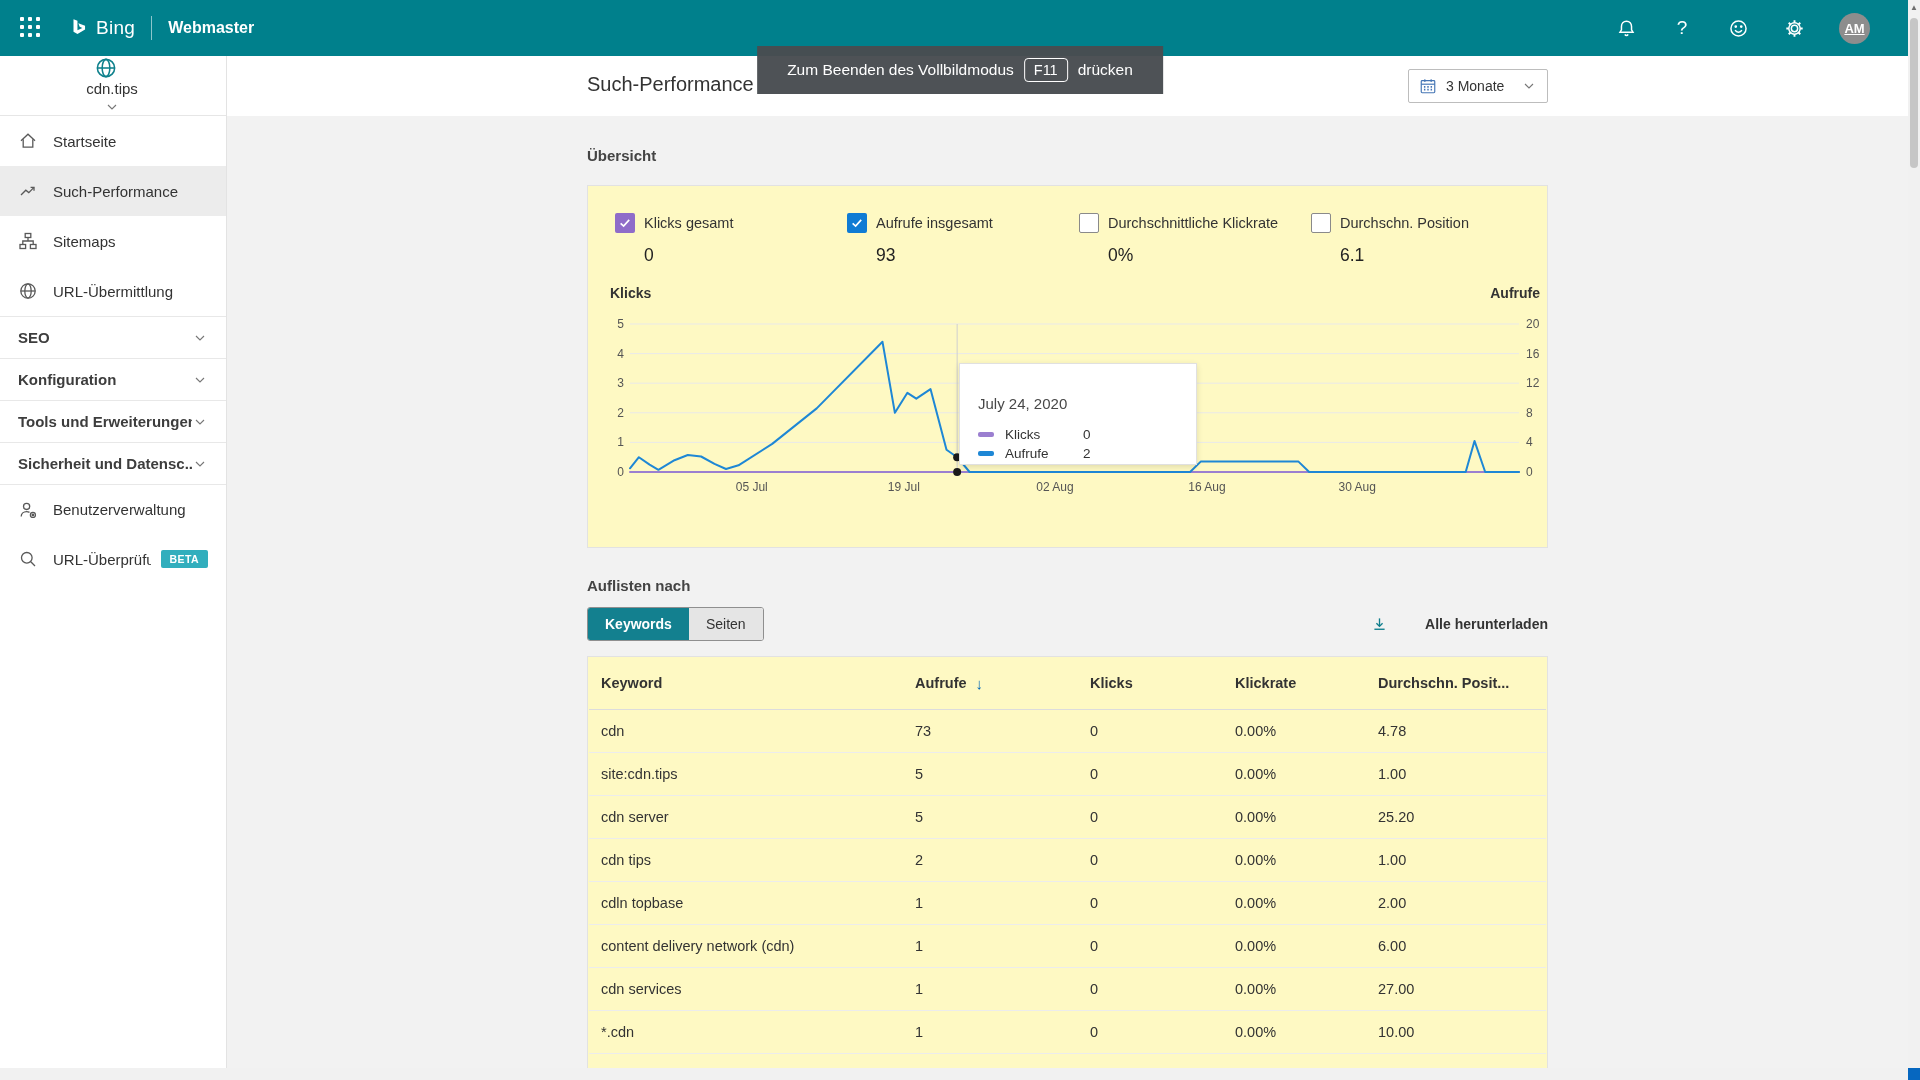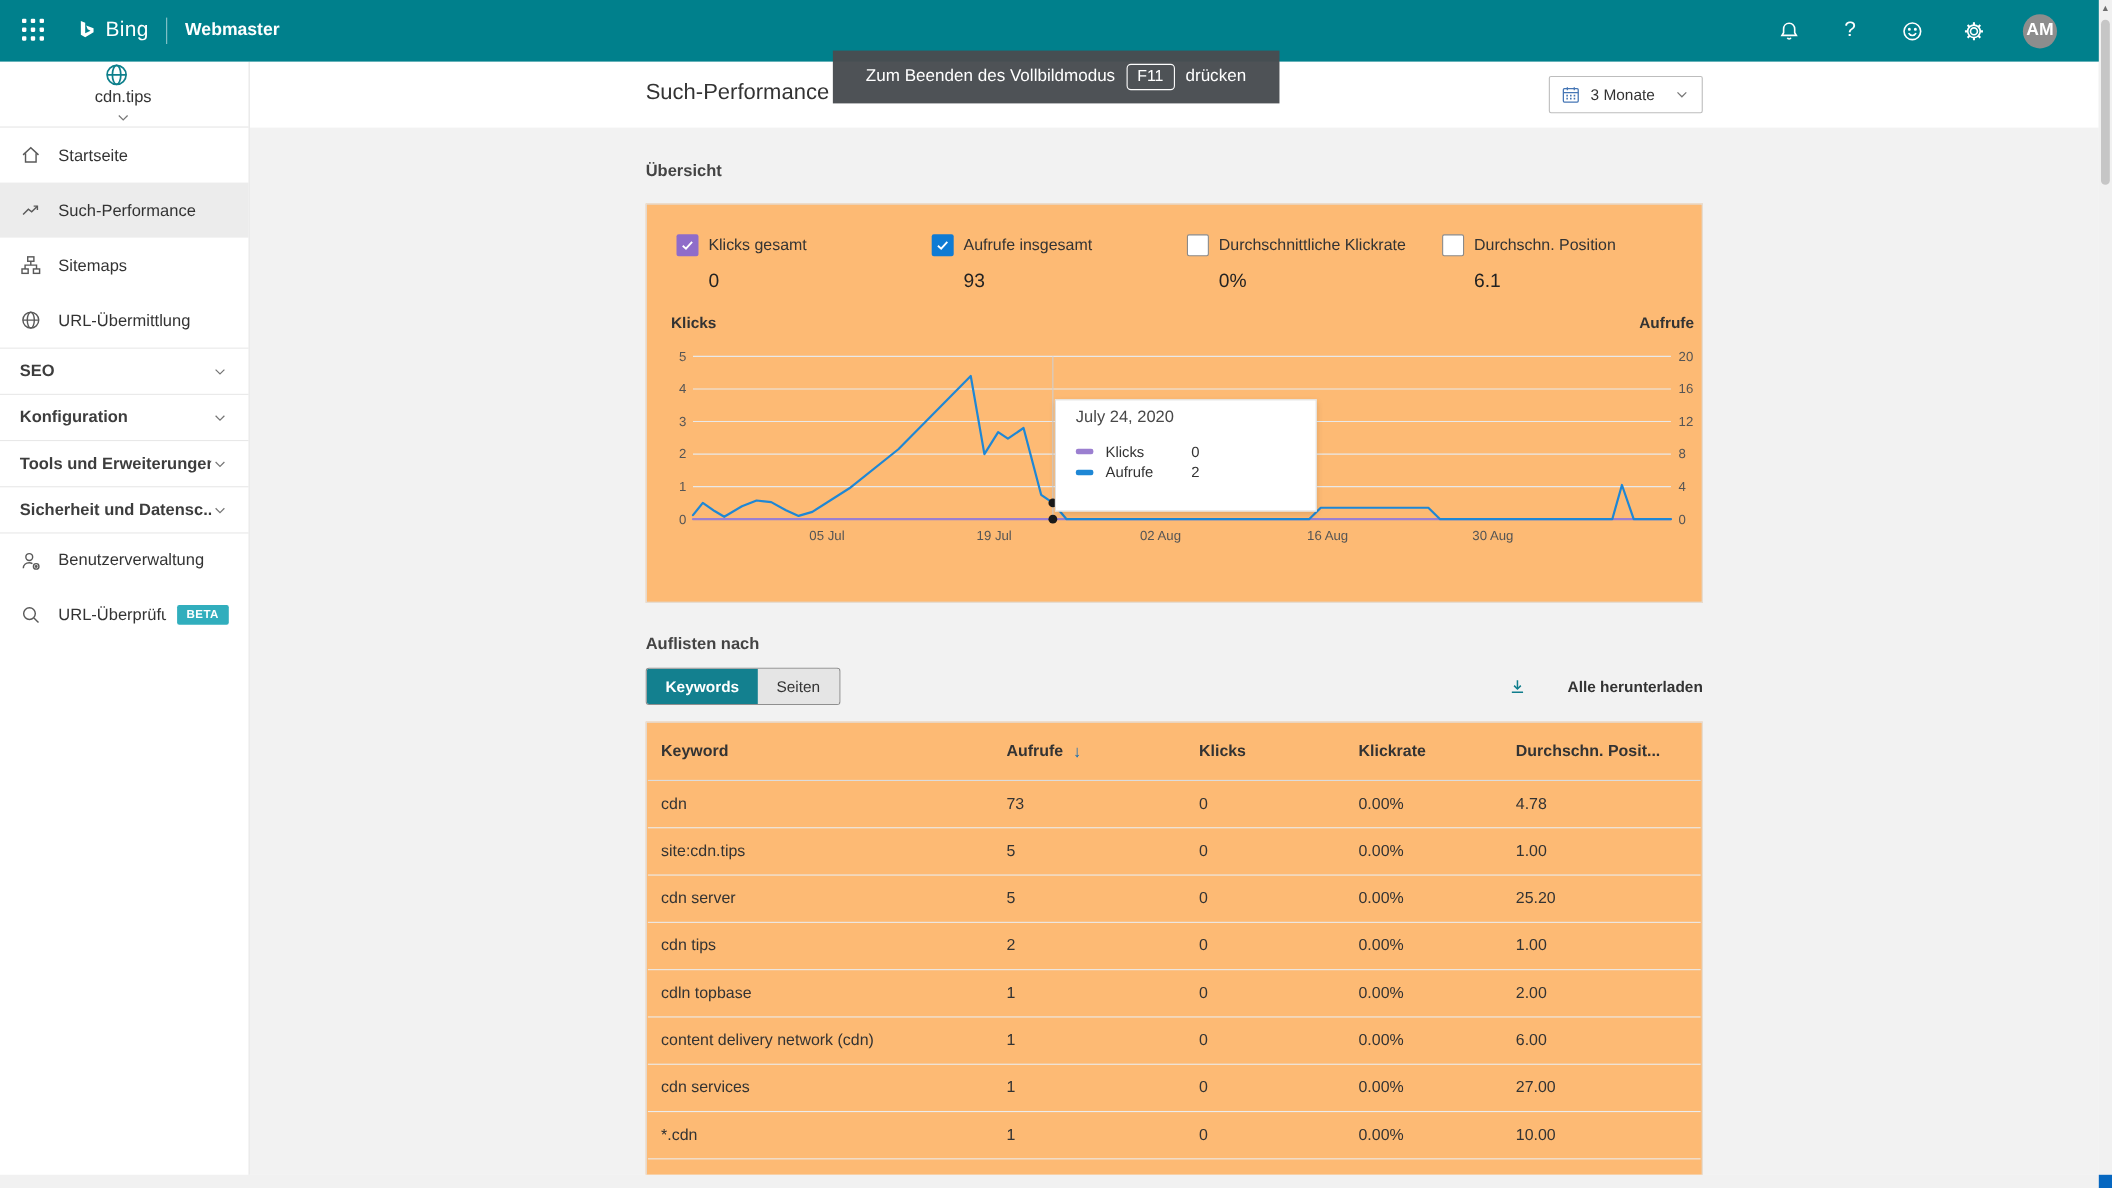--- a/index.html
+++ b/index.html
@@ -15,21 +15,21 @@
   .waffle span { width:4px; height:4px; background:#fff; border-radius:1px; }
   .brand { display:flex; align-items:center; color:#fff; }
   .bing-word { font-size:19px; font-weight:300; margin-left:6px; letter-spacing:.3px; }
   .brand-divider { width:1px; height:24px; background:rgba(255,255,255,.55); margin:0 16px; }
   .app-word { font-size:16px; font-weight:700; }
   .topbar-right { margin-left:auto; display:flex; align-items:center; gap:34px; padding-right:30px; }
   .tb-icon { width:22px; height:22px; color:#fff; cursor:pointer; display:flex; align-items:center; justify-content:center; }
   .tb-icon svg { stroke:#fff; fill:none; stroke-width:1.4; width:21px; height:21px; }
   .help-glyph { font-size:19px; font-weight:400; color:#fff; }
   .avatar { width:31px; height:31px; border-radius:50%; background:#8D8D8D; color:#fff;
-    font-size:16px; font-weight:700; display:flex; align-items:center; justify-content:center; cursor:pointer; }
+    font-size:13px; font-weight:700; display:flex; align-items:center; justify-content:center; cursor:pointer;text-decoration:underline; }
 
   
   .fs-banner { position:absolute; top:46px; left:50%; transform:translateX(-50%);
     background:rgba(72,76,81,.97); color:#fff; height:48px; display:flex; align-items:center;
     padding:0 30px; font-size:15.5px; z-index:60; white-space:nowrap; }
   .fs-banner kbd { border:1px solid #fff; border-radius:4px; padding:3px 9px; margin:0 10px;
     font-family:"Liberation Sans","DejaVu Sans",sans-serif; font-size:14.5px; }
 
   
   .sidebar { position:absolute; top:56px; left:0; width:227px; bottom:12px; background:#fff;
@@ -57,36 +57,36 @@
   .main-header { height:60px; background:#fff; position:relative; }
   .content-col { width:961px; margin:0 auto; position:relative; }
   .page-title { font-size:20px; font-weight:400; color:#333; position:absolute; top:17px; left:0; }
   .date-range { position:absolute; top:13px; right:0; width:140px; height:34px; background:#fff;
     border:1px solid #bdbdbd; border-radius:2px; display:flex; align-items:center; padding:0 10px; cursor:pointer; }
   .date-range .cal { width:18px; height:18px; color:#4576B5; margin-right:9px; }
   .date-range .cal svg { stroke:currentColor; fill:none; stroke-width:1.3; width:18px; height:18px; }
   .date-range .dr-label { font-size:14px; color:#333; flex:1; }
   .section-heading { font-size:15px; font-weight:700; color:#444; }
   .h-uebersicht { margin-top:31px; }
-  .card { background:#fdba74; border:1px solid #e2e2e2; }
+  .card { background:#fef9c3; border:1px solid #e2e2e2; }
   .overview-card { margin-top:21px; height:363px; position:relative; }
 
   
   .metrics-row { display:grid; grid-template-columns:repeat(4,232px); padding:27px 0 0 27px; }
   .metric-check { display:flex; align-items:center; cursor:pointer; }
   .checkbox { width:20px; height:20px; border-radius:2px; margin-right:9px; flex:none;
     border:1px solid #8a8a8a; background:#fff; display:flex; align-items:center; justify-content:center; }
   .checkbox.checked { border:none; }
   .metric-label { font-size:14.5px; color:#333; white-space:nowrap; }
   .metric-value { font-size:17.5px; color:#222; margin:12px 0 0 29px; }
 
   
   .chart-area { position:relative; margin-top:14px; }
   .chart-tooltip { position:absolute; left:371px; top:83px; width:238px; height:102px; background:#fff;
-    border:1px solid #e0e0e0; box-shadow:0 2px 6px rgba(0,0,0,.12); padding:7px 18px; z-index:5; }
+    border:1px solid #e0e0e0; box-shadow:0 2px 6px rgba(0,0,0,.12); padding:31px 18px; z-index:5; }
   .tt-date { font-size:15px; color:#484848; }
   .tt-rows { margin-top:15px; }
   .tt-row { display:flex; align-items:center; font-size:13.5px; color:#333; margin-top:4px; }
   .tt-dash { width:16px; height:5px; border-radius:2px; margin-right:11px; }
   .tt-name { width:78px; }
 
   
   .h-auflisten { margin-top:29px; }
   .listing-toolbar { margin-top:13px; display:flex; align-items:center; }
   .seg-group { display:flex; border:1px solid #8f8f8f; border-radius:3px; overflow:hidden; background:#fff; }

